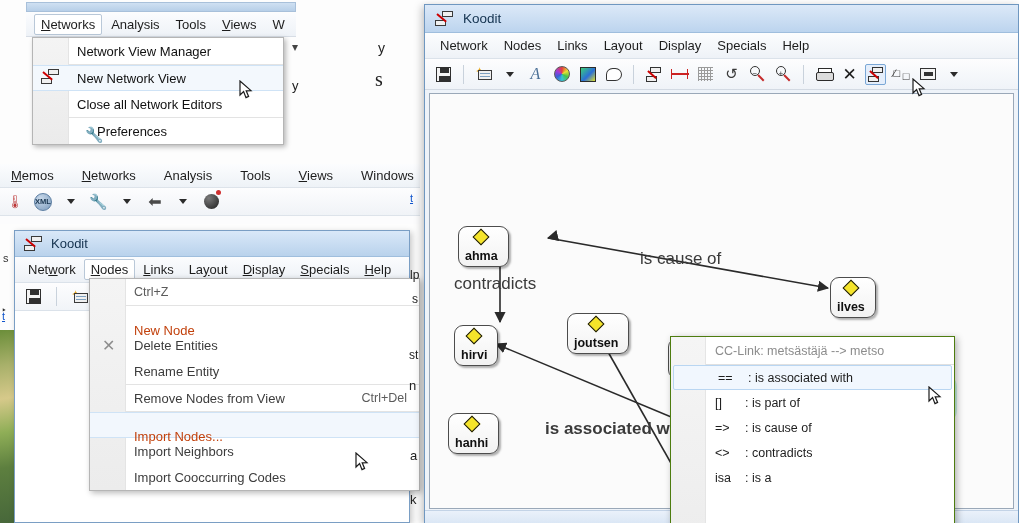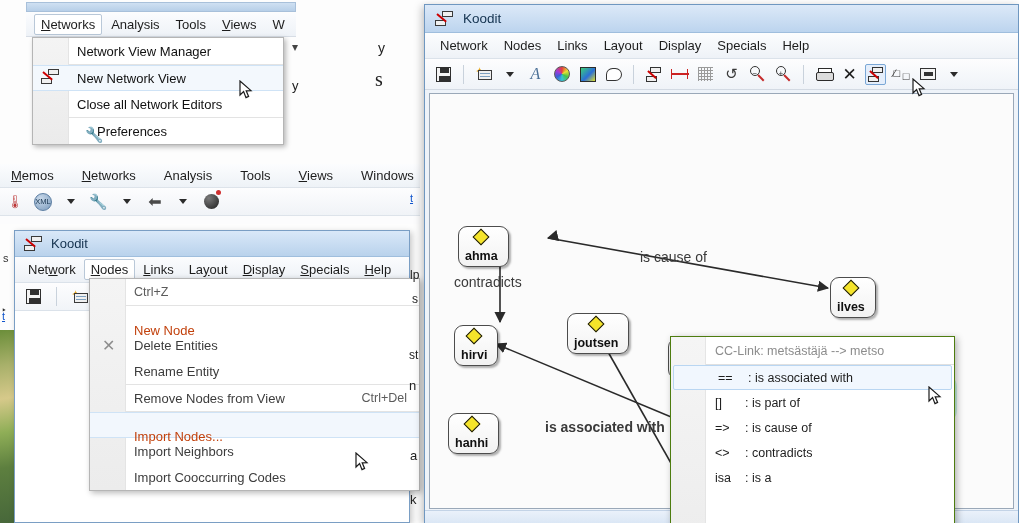--- a/index.html
+++ b/index.html
@@ -52,21 +52,21 @@
   
   .bg2 { position:absolute; left:0; top:164px; width:420px; height:60px; background:#fcfcfd; }
   .bg2-menubar { position:absolute; left:0; top:0; width:420px; height:24px;
       background:linear-gradient(180deg,#fcfdfe,#eef2f7); border-bottom:1px solid #dde3ea; }
   .bg2-toolbar { position:absolute; left:0; top:24px; width:420px; height:28px;
       background:linear-gradient(180deg,#fdfdfe,#f0f3f7); border-bottom:1px solid #dde3ea;
       display:flex; align-items:center; gap:6px; padding-left:4px;}
   .tb-ico { width:22px; height:22px; display:flex; align-items:center; justify-content:center; font-size:13px; color:#333; }
   .caret { width:0;height:0;border-left:4px solid transparent;border-right:4px solid transparent;border-top:5px solid #2b2b2b; }
   .xmlball { width:18px;height:18px;border-radius:50%;background:radial-gradient(circle at 35% 30%, #c9d9ea, #7b9bbd);
-     color:#17344f;font-size:7.5px;font-weight:normal;display:flex;align-items:center;justify-content:center;border:1px solid #5d7fa3;}
+     color:#17344f;font-size:7.5px;font-weight:bold;display:flex;align-items:center;justify-content:center;border:1px solid #5d7fa3;}
   .bomb { width:15px;height:15px;border-radius:50%;background:radial-gradient(circle at 32% 28%, #7a7a7a, #1e1e1e); position:relative;}
   .bomb::after{content:'';position:absolute;right:-2px;top:-4px;width:5px;height:5px;border-radius:50%;background:#d03030;}
   .arrowleft { font-size:16px; color:#4a4a4a; }
 
   .bg-link { position:absolute; font-size:11px; color:#1155cc; text-decoration:underline; }
 
   
   .k2 { position:absolute; left:14px; top:230px; width:396px; height:293px;
      border:1px solid #7a9ec4; background:#f4f7fb; box-shadow:2px 2px 6px rgba(0,0,0,.22); }
   .k2-title { height:26px; background:linear-gradient(180deg,#d9e8f8,#b9d2ec);
@@ -149,21 +149,21 @@
 
   
   .node { position:absolute; display:inline-flex; align-items:center; gap:5px;
      background:linear-gradient(180deg,#ffffff,#f2f2f2); border:1.4px solid #4c4c4c;
      border-radius:9px; padding:3px 10px 3px 6px; font-size:12.5px; font-weight:bold; color:#101010;
      box-shadow:2px 2px 2px rgba(0,0,0,.30); white-space:nowrap;flex-direction:column; }
   .node.selected { outline:4px solid #c9f0e4; }
   .codeico { width:14px; height:14px; position:relative; flex:none; }
   .codeico .dia { position:absolute; left:1px; top:1px; width:12px; height:12px;
      background:#f5e42a; border:1.4px solid #111; transform:rotate(45deg); }
-  .edge-label { position:absolute; font-size:14px; color:#3a3a3a; white-space:nowrap; }
+  .edge-label { position:absolute; font-size:17px; color:#3a3a3a; white-space:nowrap; }
   .handle-dot { position:absolute; width:9px; height:9px; border-radius:50%; background:#e01b1b; border:1px solid #8d0f0f; }
 
   
   .ccmenu { position:absolute; left:670px; top:336px; width:285px; height:200px;
      background:#fff; border:1px solid #4d7c0f; box-shadow:2px 2px 7px rgba(0,0,0,.30); }
   .ccmenu .gutter { position:absolute; left:0; top:0; width:35px; bottom:0;
      background:linear-gradient(180deg,#f5f5f5,#ededed); border-right:1px solid #e5e5e5; }
   .cc-header { position:relative; height:27px; display:flex; align-items:center;
      padding-left:44px; font-size:12.5px; color:#8c8c8c; }
   .cc-hsep { height:1px; background:#e0e0e0; margin-left:35px; }

